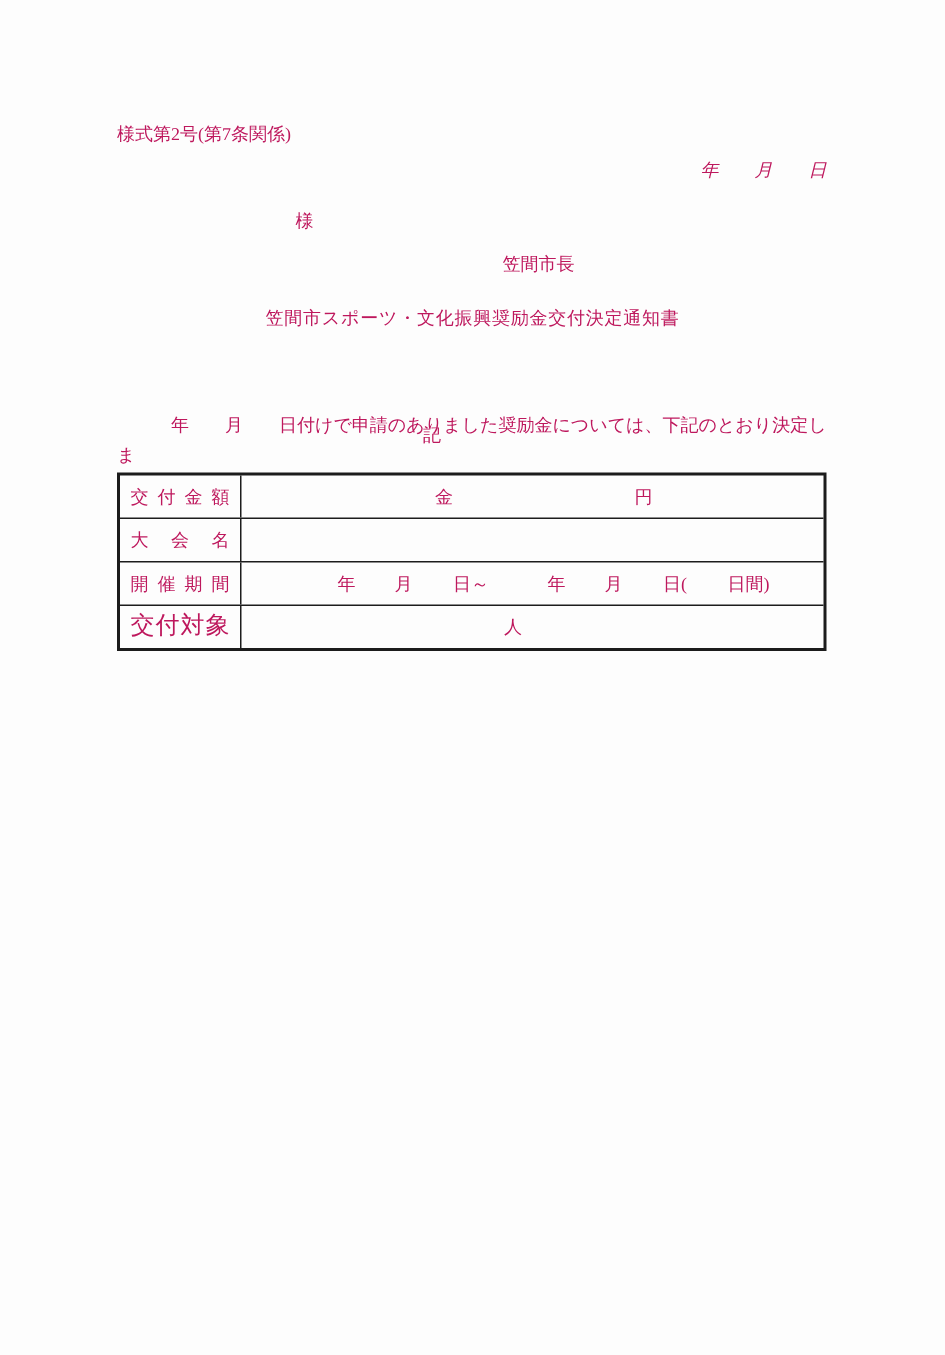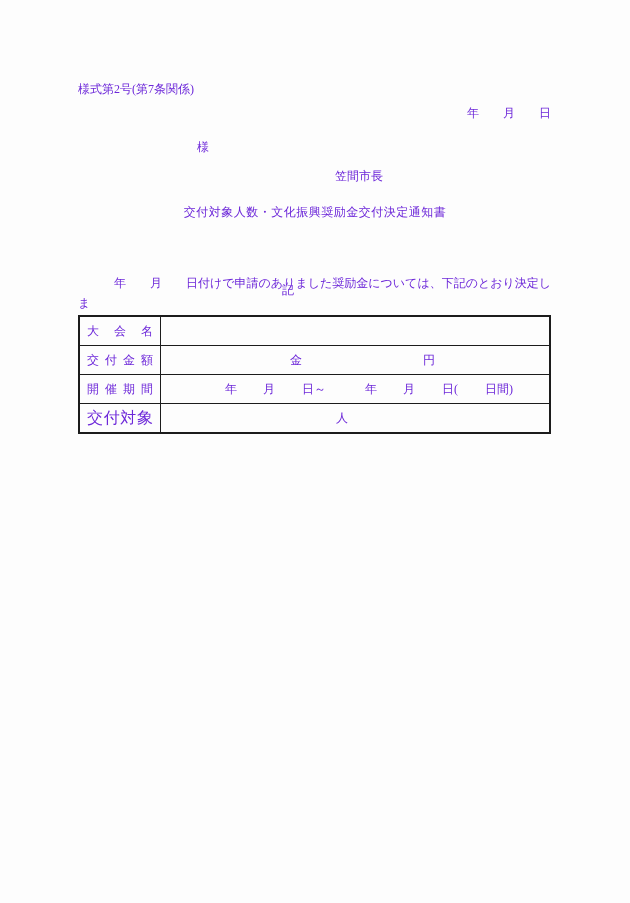--- a/index.html
+++ b/index.html
@@ -5,29 +5,29 @@
   html, body {
     margin: 0;
     padding: 0;
     background: #ffffff;
   }
   .page {
     position: relative;
     width: 630px;
     height: 903px;
     background: #fdfdfd;
-    color: #6d28d9;
+    color: #be185d;
     font-family: "Liberation Serif", "DejaVu Serif", serif;
     font-size: 12px;
     overflow: hidden;
   }
   .abs { position: absolute; white-space: pre; }
 
   .form-number   { left: 78px;  top: 81px; }
-  .issue-date    { top: 105px; right: 79px; text-align: right; }
+  .issue-date    { top: 105px; right: 79px; text-align: right; font-style: italic; }
   .addressee     { left: 197px; top: 139px; }
   .sender        { left: 335px; top: 168px; }
   .doc-title     { left: 0; right: 0; top: 204px; text-align: center; letter-spacing: 0.5px; }
   .body-par      { left: 78px; top: 233px; width: 478px; line-height: 20px; }
   .body-par div  { white-space: pre-wrap; }
   .record-marker { left: 78px; width: 420px; top: 282px; text-align: center; }
 
   .notice-table {
     position: absolute;
     left: 78px;
@@ -68,42 +68,42 @@
 <div class="page">
 
   <div class="abs form-number">様式第2号(第7条関係)</div>
 
   <div class="abs issue-date">年　　月　　日</div>
 
   <div class="abs addressee">様</div>
 
   <div class="abs sender">笠間市長</div>
 
-  <div class="abs doc-title">交付対象人数・文化振興奨励金交付決定通知書</div>
+  <div class="abs doc-title">笠間市スポーツ・文化振興奨励金交付決定通知書</div>
 
   <div class="abs body-par">
     <div>　　　年　　月　　日付けで申請のありました奨励金については、下記のとおり決定しま</div>
     <div>したので、笠間市スポーツ・文化振興奨励金交付要綱第7条の規定により通知します。</div>
   </div>
 
   <div class="abs record-marker">記</div>
 
   <div class="notice-table">
 
     <div class="t-row">
-      <div class="t-label">大 会 名</div>
-      <div class="t-value"></div>
-    </div>
-
-    <div class="t-row">
       <div class="t-label">交 付 金 額</div>
       <div class="t-value">
         <span class="tok" style="left:129px">金</span>
         <span class="tok" style="left:262px">円</span>
       </div>
+    </div>
+
+    <div class="t-row">
+      <div class="t-label">大 会 名</div>
+      <div class="t-value"></div>
     </div>
 
     <div class="t-row">
       <div class="t-label">開 催 期 間</div>
       <div class="t-value">
         <span class="tok" style="left:64px">年</span>
         <span class="tok" style="left:102px">月</span>
         <span class="tok" style="left:141px">日～</span>
         <span class="tok" style="left:204px">年</span>
         <span class="tok" style="left:242px">月</span>

